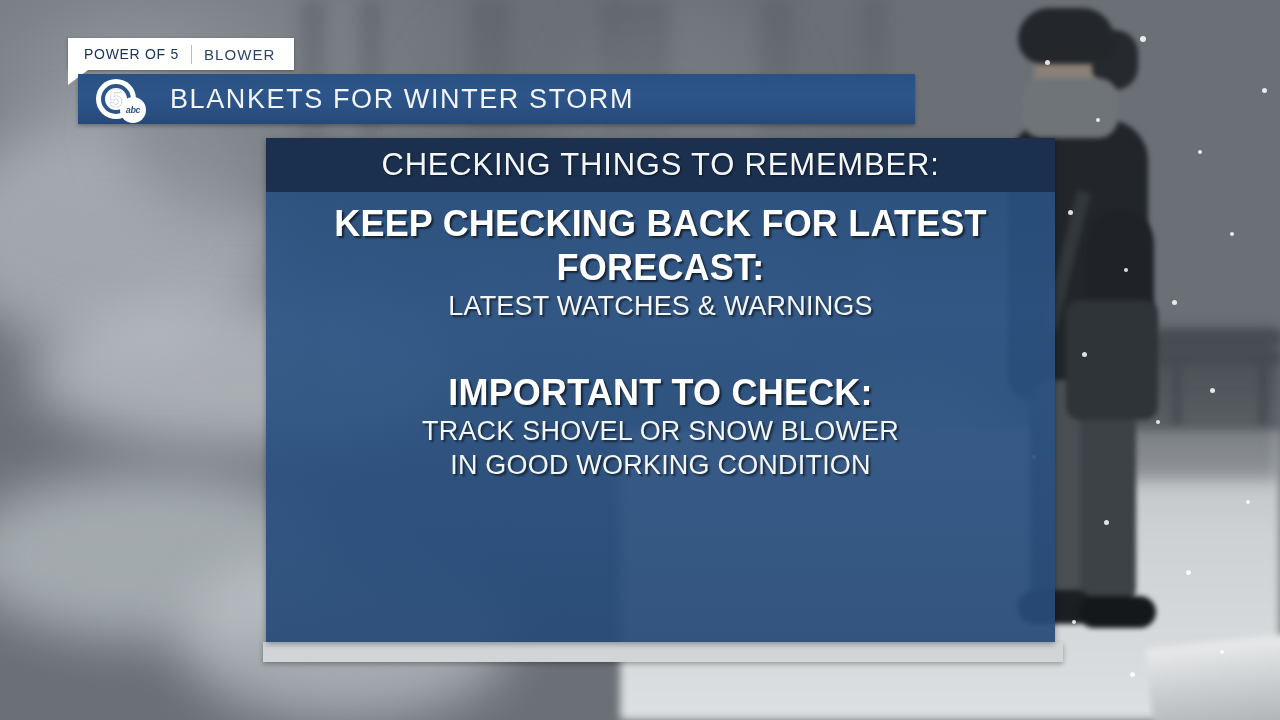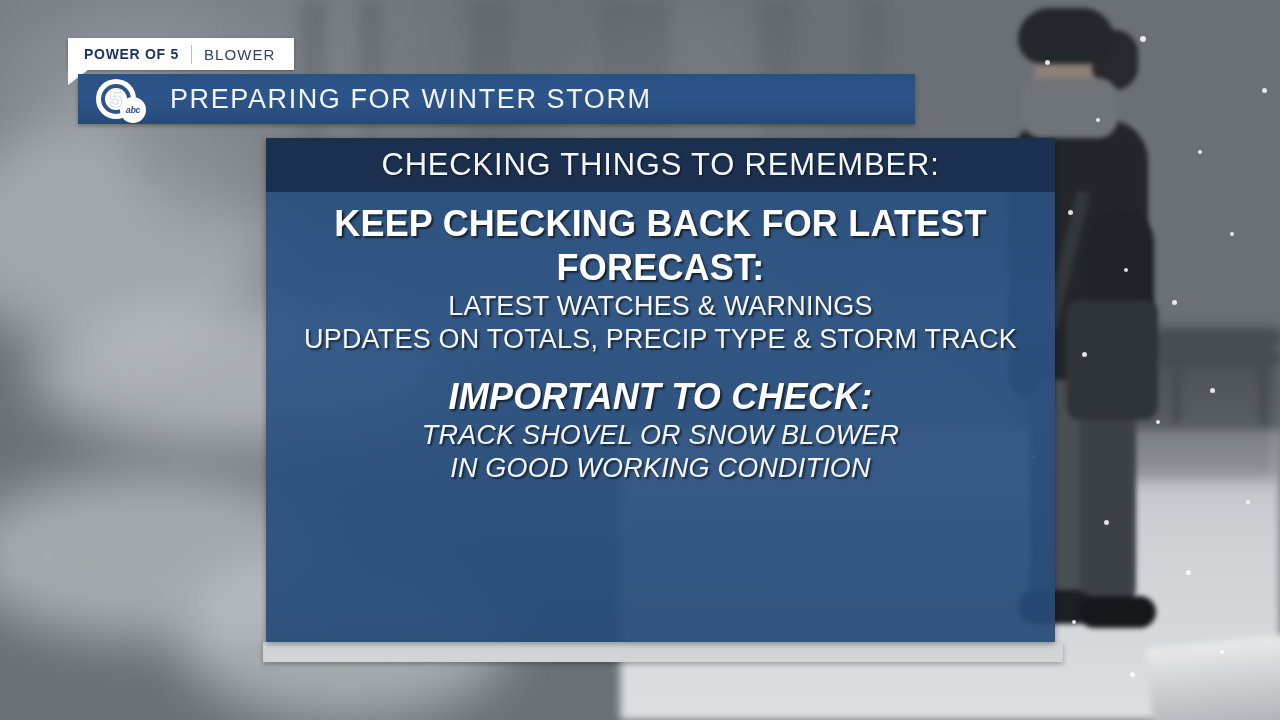--- a/index.html
+++ b/index.html
@@ -106,21 +106,21 @@
     height: 32px;
     padding: 0 18px 0 16px;
     display: flex;
     align-items: center;
     gap: 12px;
     box-shadow: 0 1px 3px rgba(0,0,0,.35);
   }
   .kicker-brand {
     color: #1c3560;
     font-size: 14px;
-    font-weight: bold;
+    font-weight: normal;
     letter-spacing: .7px;
   }
   .kicker-div { width: 1px; height: 19px; background: #b9bec6; }
   .kicker-section {
     color: #2d4468;
     font-size: 15px;
     letter-spacing: 1.1px;
   }
   .kicker-tail {
     position: absolute;
@@ -229,21 +229,21 @@
     font-weight: 400;
     letter-spacing: .8px;
     text-shadow: 1px 1px 2px rgba(0,0,0,.55);
   }
   .panel-body {
     padding: 6px 0 0 0;
     text-align: center;
   }
   .sec { padding: 0 10px; }
   .sec-gap-1 { margin-top: 4px; }
-  .sec-gap-2 { margin-top: 18px; font-style: italic; }
+  .sec-gap-2 { margin-top: 48px; }
   .sec-gap-3 { margin-top: 34px; }
   .sec-head {
     color: #ffffff;
     font-size: 36px;
     font-weight: bold;
     letter-spacing: .2px;
     line-height: 1.22;
     text-shadow: 2px 2px 2px rgba(0,0,0,.6);
   }
   .sec-line {
@@ -336,36 +336,35 @@
 
   <div class="headline-bar">
     <div class="logo-5abc">
       <div class="logo-ring">
         <span class="logo-5">5</span>
       </div>
       <div class="logo-abc">
         <span>abc</span>
       </div>
     </div>
-    <div class="headline-text">PREPARING FOR WINTER STORM</div>
+    <div class="headline-text">BLANKETS FOR WINTER STORM</div>
   </div>
 
   <div class="panel-shadow"></div>
 
   <div class="panel">
     <div class="panel-header">
       <span class="panel-header-text">CHECKING THINGS TO REMEMBER:</span>
     </div>
 
     <div class="panel-body">
 
       <div class="sec sec-gap-1">
         <div class="sec-head">KEEP CHECKING BACK FOR LATEST FORECAST:</div>
         <div class="sec-line">LATEST WATCHES &amp; WARNINGS</div>
-        <div class="sec-line">UPDATES ON TOTALS, PRECIP TYPE &amp; STORM TRACK</div>
       </div>
 
       <div class="sec sec-gap-2">
         <div class="sec-head">IMPORTANT TO CHECK:</div>
         <div class="sec-line">TRACK SHOVEL OR SNOW BLOWER</div>
         <div class="sec-line">IN GOOD WORKING CONDITION</div>
       </div>
 
 
     </div>

